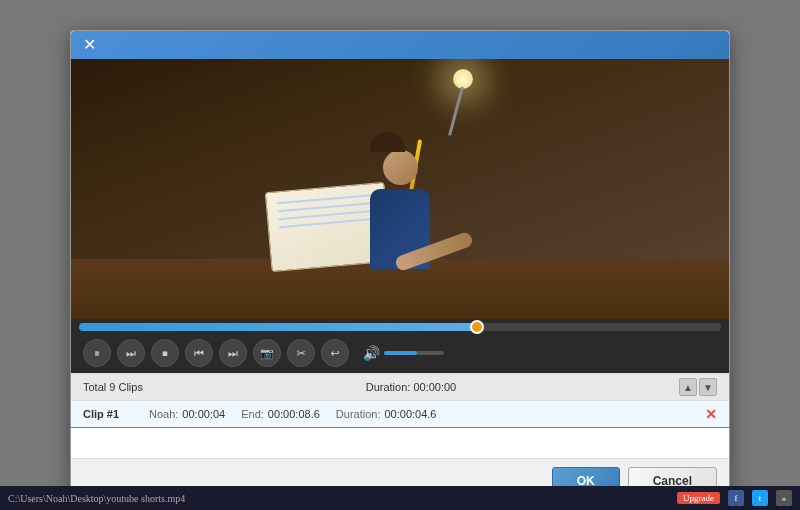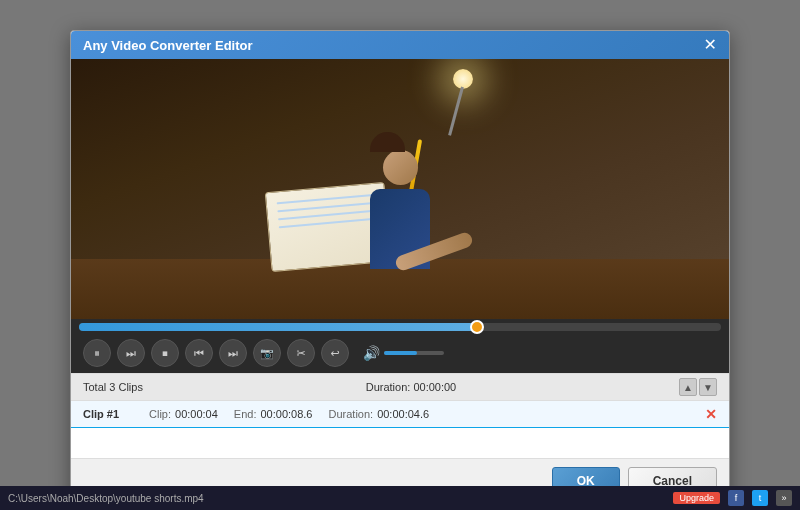--- a/index.html
+++ b/index.html
@@ -479,20 +479,21 @@
     .status-bar {
       position: absolute;
       bottom: 0; left: 0; right: 0;
       height: 24px;
       background: #1a1a2e;
       display: flex;
       align-items: center;
       padding: 0 8px;
       font-size: 10px;
       color: #aaa;
+      font-family: Liberation Serif, serif;
     }
     .status-bar-spacer { flex: 1; }
     .status-right {
       display: flex;
       gap: 8px;
       align-items: center;
     }
     .upgrade-btn {
       background: #e74c3c;
       color: white;
@@ -591,21 +592,20 @@
     </div>
   </div>
 
   <div style="flex:1; background:#f0f0f0;"></div>
 </div>
 
 <div class="modal-overlay">
   <div class="modal">
 
     <div class="modal-header">
-      <span class="modal-title">Any Video Converter Editor</span>
       <button class="modal-close">✕</button>
     </div>
 
     <div class="video-preview">
       <div class="video-scene">
         <div class="scene-bg"></div>
 
         <div class="desk-surface"></div>
 
         <div class="notebook">
@@ -654,35 +654,35 @@
       <div class="volume-area">
         <span class="volume-icon">🔊</span>
         <div class="volume-slider">
           <div class="volume-fill"></div>
         </div>
       </div>
     </div>
 
     <div class="clips-area">
       <div class="clips-header">
-        <span>Total 3 Clips</span>
+        <span>Total 9 Clips</span>
         <span class="clips-header-spacer"></span>
         <span>Duration:</span>&nbsp;
         <span>00:00:00</span>
         <span class="clips-header-spacer"></span>
         <div class="clips-nav">
           <div class="clips-nav-btn">▲</div>
           <div class="clips-nav-btn">▼</div>
         </div>
       </div>
 
       <div class="clip-row">
         <span class="clip-label">Clip #1</span>
         <div class="clip-field">
-          <span class="clip-field-label">Clip:</span>
+          <span class="clip-field-label">Noah:</span>
           <span class="clip-field-value">00:00:04</span>
         </div>
         <div class="clip-field">
           <span class="clip-field-label">End:</span>
           <span class="clip-field-value">00:00:08.6</span>
         </div>
         <div class="clip-field">
           <span class="clip-field-label">Duration:</span>
           <span class="clip-field-value">00:00:04.6</span>
         </div>

